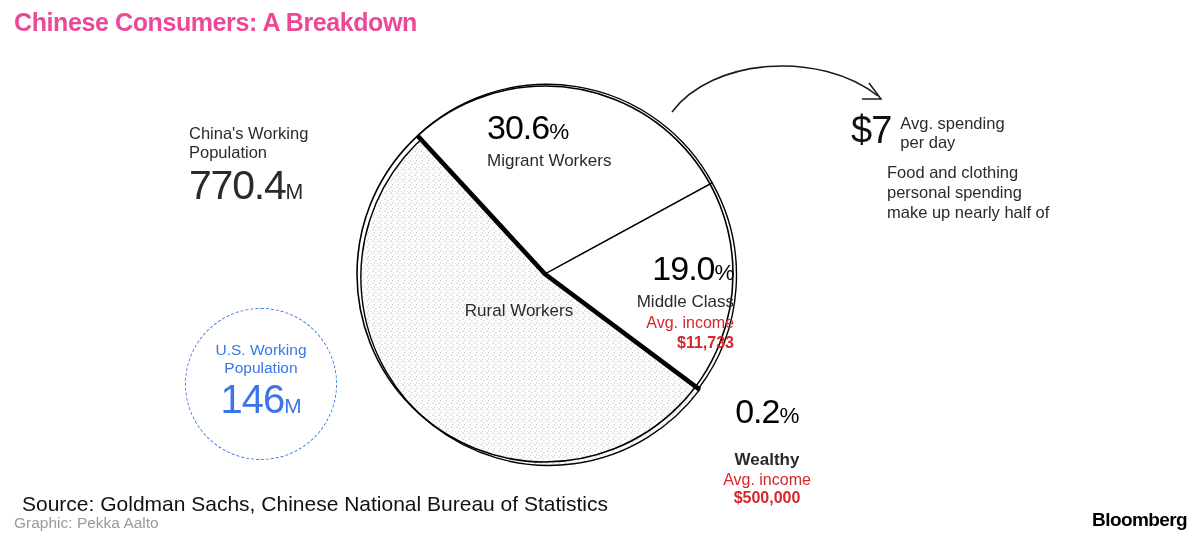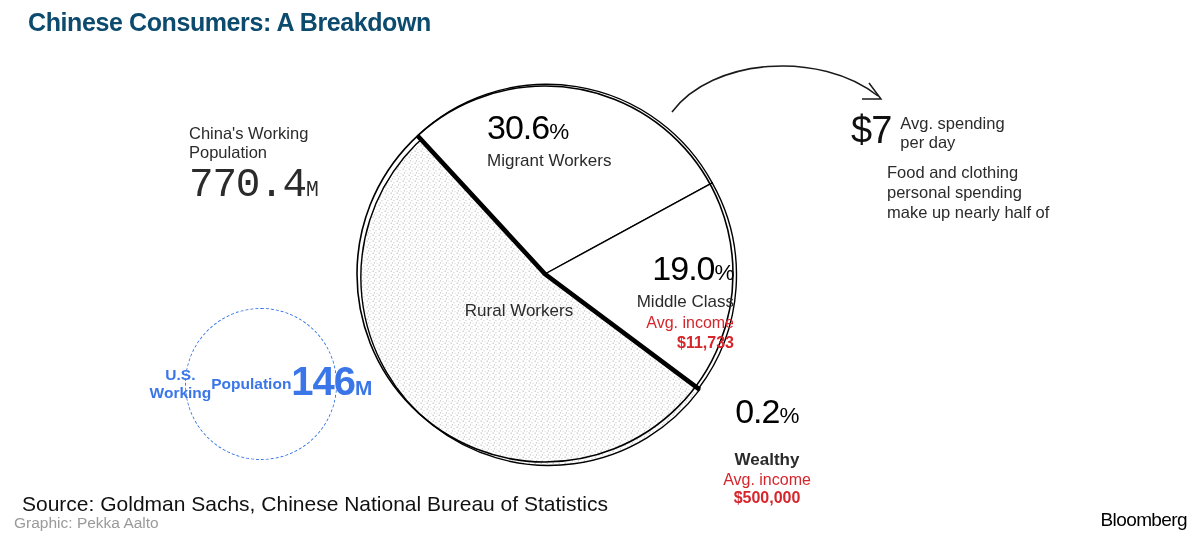--- a/index.html
+++ b/index.html
@@ -13,26 +13,26 @@
     position: relative;
     overflow: hidden;
     font-family: "Liberation Sans", sans-serif;
     color: #1a1a1a;
     -webkit-font-smoothing: antialiased;
   }
 
   
   #chart-title {
     position: absolute;
-    left: 28px;
+    left: 14px;
     top: 8px;
     font-size: 25px;
     font-weight: bold;
     letter-spacing: -0.4px;
-    color: #0c4a6e;
+    color: #ec4899;
     white-space: nowrap;
   }
 
   
   #china-population {
     position: absolute;
     left: 189px;
     top: 124px;
     width: 190px;
   }
@@ -41,42 +41,41 @@
     line-height: 19px;
     color: #2b2b2b;
   }
   #china-population .pop-value {
     font-size: 41px;
     line-height: 45px;
     letter-spacing: -1.2px;
     color: #2b2b2b;
     margin-top: 1px;
     white-space: nowrap;
-    font-family: Liberation Mono, monospace;
   }
   .unit-m {
     font-size: 0.52em;
     letter-spacing: 0;
   }
 
   
   #us-population-circle {
     position: absolute;
     left: 185px;
     top: 308px;
     width: 152px;
     height: 152px;
     border: 1.5px dashed #3b76e8;
     border-radius: 50%;
     box-sizing: border-box;
     display: flex;
+    flex-direction: column;
     align-items: center;
     justify-content: center;
     text-align: center;
-    font-weight: bold;
   }
   #us-population-circle .pop-label {
     font-size: 15.5px;
     line-height: 18px;
     color: #3b76e8;
   }
   #us-population-circle .pop-value {
     font-size: 40px;
     line-height: 42px;
     letter-spacing: -1px;
@@ -185,21 +184,21 @@
     top: 513px;
     font-size: 15.5px;
     line-height: 19px;
     color: #9a9a9a;
   }
   #brand-logo {
     position: absolute;
     right: 13px;
     top: 509px;
     font-size: 19px;
-    font-weight: normal;
+    font-weight: bold;
     letter-spacing: -0.6px;
     color: #000000;
   }
 </style>
 </head>
 <body>
 
 <div id="chart-title">Chinese Consumers: A Breakdown</div>
 
 <svg id="pie-chart" viewBox="0 0 1200 536" width="1200" height="536" aria-hidden="true">

